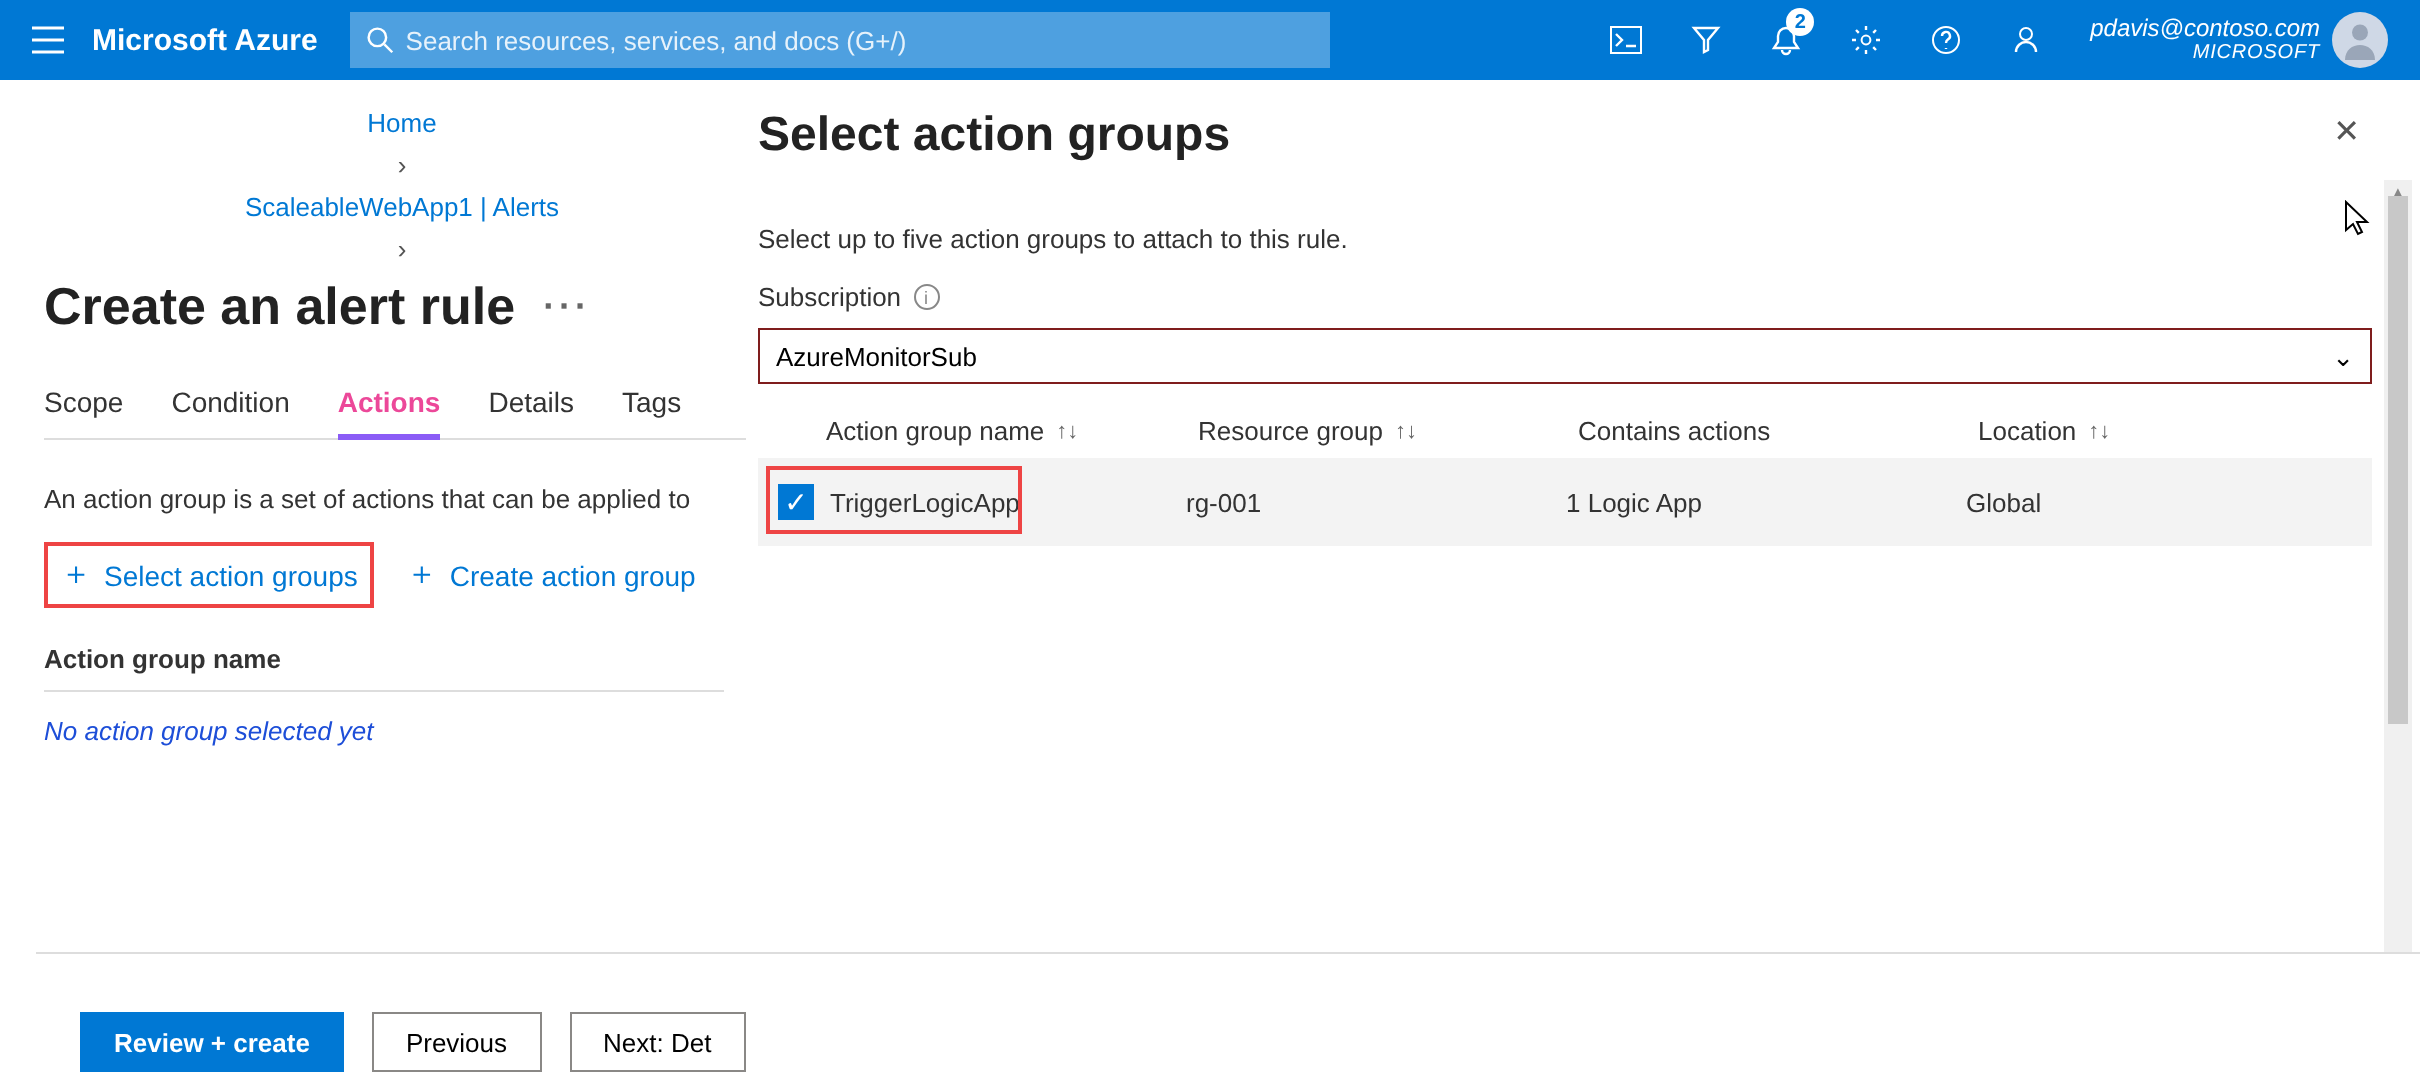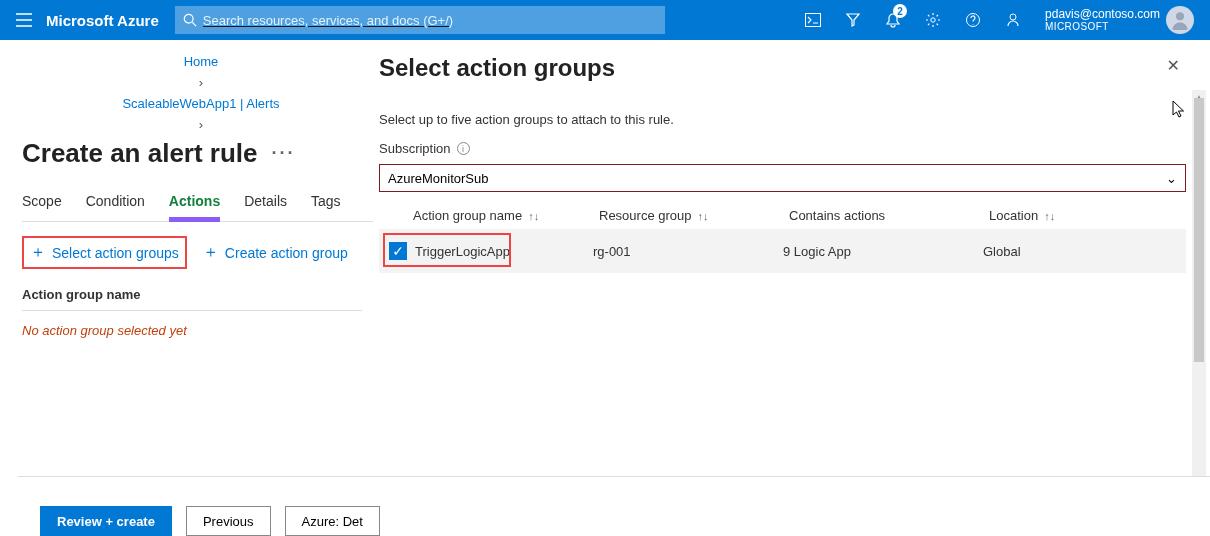--- a/index.html
+++ b/index.html
@@ -2,48 +2,48 @@
 <html><head>
 <meta charset="utf-8">
 <style>
   * { box-sizing: border-box; margin: 0; padding: 0; font-family: "Segoe UI", Arial, sans-serif; }
   html, body { width: 1210px; height: 536px; overflow: hidden; background: #fff; position: relative; }
   
   .topbar { height: 40px; background: #0078d4; color: #fff; display: flex; align-items: center; padding: 0 8px; font-size: 13px; }
   .hamburger { width: 32px; height: 32px; display: flex; align-items: center; justify-content: center; cursor: pointer; }
   .brand { font-weight: 600; font-size: 15px; margin-left: 6px; margin-right: 16px; white-space: nowrap; }
   .searchwrap { flex: 0 0 490px; height: 28px; background: #4ea0e0; display: flex; align-items: center; padding: 0 8px; }
-  .searchwrap input { flex: 1; background: transparent; border: none; outline: none; color: #0f172a; font-size: 13px; text-decoration: underline; }
+  .searchwrap input { flex: 1; background: transparent; border: none; outline: none; color: #0f172a; font-size: 13px; }
   .searchwrap input::placeholder { color: #e6f2fb; }
   .topspacer { flex: 1; }
   .topicons { display: flex; align-items: center; }
   .topicon { width: 40px; height: 40px; display: flex; align-items: center; justify-content: center; cursor: pointer; position: relative; }
   .badge { position: absolute; top: 4px; right: 6px; background: #fff; color: #0078d4; font-size: 10px; font-weight: 600; width: 14px; height: 14px; border-radius: 7px; display: flex; align-items: center; justify-content: center; }
-  .account { display: flex; flex-direction: column; margin-left: 12px; margin-right: 6px; line-height: 1.2; }
+  .account { display: flex; flex-direction: column; align-items: flex-end; margin-left: 12px; margin-right: 6px; line-height: 1.2; font-style: italic; }
   .account .email { font-size: 12px; }
   .account .tenant { font-size: 10px; letter-spacing: 0.4px; }
   .avatar { width: 28px; height: 28px; border-radius: 50%; background: #cfd8e6; margin-right: 8px; display:flex; align-items:center; justify-content:center;}
   
   .body { position: relative; height: 496px; }
   .left { position: absolute; left: 0; top: 0; width: 380px; padding: 14px 0 0 22px; }
   .crumbs { font-size: 13px; color: #0078d4; display: flex; align-items: center; gap: 6px; flex-direction: column; }
   .crumbs .sep { color: #555; }
   .pagetitle { font-size: 26px; font-weight: 600; color: #222; margin-top: 6px; display: flex; align-items: center; gap: 14px; }
   .dots { color: #666; font-size: 18px; letter-spacing: 2px; cursor: pointer; }
   .tabs { margin-top: 24px; display: flex; gap: 24px; font-size: 14px; color: #333; }
   .tab { padding-bottom: 8px; cursor: pointer; }
-  .tab.active { color: #15803d; font-weight: 600; border-bottom: 5px solid #8b5cf6; }
+  .tab.active { color: #ec4899; font-weight: 600; border-bottom: 3px solid #8b5cf6; }
   .tabline { height: 1px; background: #ddd; margin-top: -1px; width: 1180px; }
   .desc { margin-top: 22px; font-size: 13px; color: #333; }
   .actionrow { margin-top: 14px; display: flex; gap: 14px; align-items:center;}
   .linkbtn { display: flex; align-items: center; gap: 6px; color: #0078d4; font-size: 14px; cursor: pointer; padding: 6px 2px; }
   .linkbtn .plus { font-size: 16px; font-weight: 400; }
   .hl { border: 2px solid #e44; padding: 4px 6px; }
   .colhdr { font-size: 13px; font-weight: 600; color: #333; margin-top: 18px; padding-bottom: 8px; border-bottom: 1px solid #ddd; width: 340px; }
-  .emptymsg { font-style: italic; color: #c2410c; font-size: 13px; margin-top: 12px; }
+  .emptymsg { font-style: italic; color: #1d4ed8; font-size: 13px; margin-top: 12px; }
   
   .footer { position: absolute; left: 0; bottom: 0; width: 1210px; height: 60px; border-top: 1px solid #ddd; display: flex; align-items: flex-end; padding-left: 22px; gap: 14px; background: #fff; margin-left: 18px; }
   .btn { height: 30px; padding: 0 16px; font-size: 13px; border: 1px solid #8a8886; background: #fff; cursor: pointer; display:flex; align-items:center;}
   .btn.primary { background: #0078d4; color: #fff; border: 1px solid #0078d4; font-weight: 600; }
   
   .panel { position: absolute; left: 373px; top: 0; width: 837px; height: 496px; background: #fff; }
   .panel-inner { padding: 14px 24px 0 6px; position:relative; height:100%;}
   .paneltitle { font-size: 24px; font-weight: 600; color: #222; }
   .closex { position: absolute; right: 30px; top: 16px; cursor: pointer; color: #555; font-size: 16px; }
   .panelsub { margin-top: 30px; font-size: 13px; color: #333; }
@@ -153,20 +153,21 @@
 
     <div class="tabs">
       <div class="tab">Scope</div>
       <div class="tab">Condition</div>
       <div class="tab active">Actions</div>
       <div class="tab">Details</div>
       <div class="tab">Tags</div>
     </div>
     <div class="tabline"></div>
 
+    <div class="desc">An action group is a set of actions that can be applied to</div>
 
     <div class="actionrow">
       <div class="linkbtn hl">
         <span class="plus">＋</span>
         <span>Select action groups</span>
       </div>
       <div class="linkbtn">
         <span class="plus">＋</span>
         <span>Create action group</span>
       </div>
@@ -215,21 +216,21 @@
             </div>
         </div>
         <div class="grow" style="position:relative">
           <div class="chk">✓</div>
           <div class="gcell1" style="width:186px; padding-left:0;">
               <span class="rowname">TriggerLogicApp</span>
             </div>
           <div class="gcell2">
               <span>rg-001</span>
             </div>
-          <div class="gcell3"><span>9 Logic App</span></div>
+          <div class="gcell3"><span>1 Logic App</span></div>
           <div class="gcell4">
               <span>Global</span>
             </div>
           <div class="hl2" style="left:4px; top:4px; width:128px; height:34px;"></div>
         </div>
       </div>
 
       <div class="panel-footer-btn">
         <div class="hl" style="display:inline-block; padding:6px 8px;">
           <button class="btn primary">
@@ -247,16 +248,16 @@
   </div>
 
   <div class="footer">
     <button class="btn primary">
         <span>Review + create</span>
       </button>
     <button class="btn">
         <span>Previous</span>
       </button>
     <button class="btn">
-        <span>Azure: Det</span>
+        <span>Next: Det</span>
       </button>
   </div>
 </div>
 
 </body></html>

